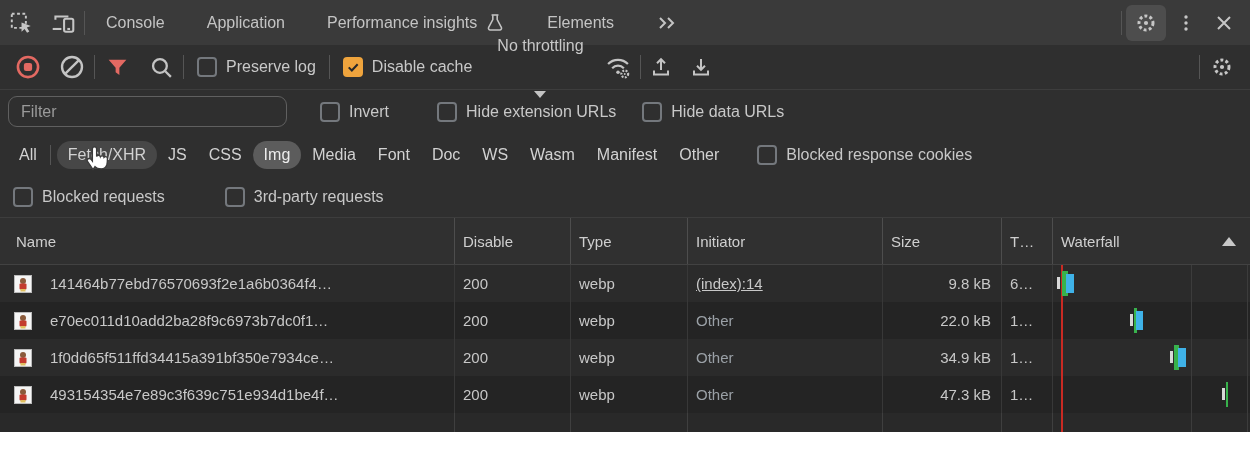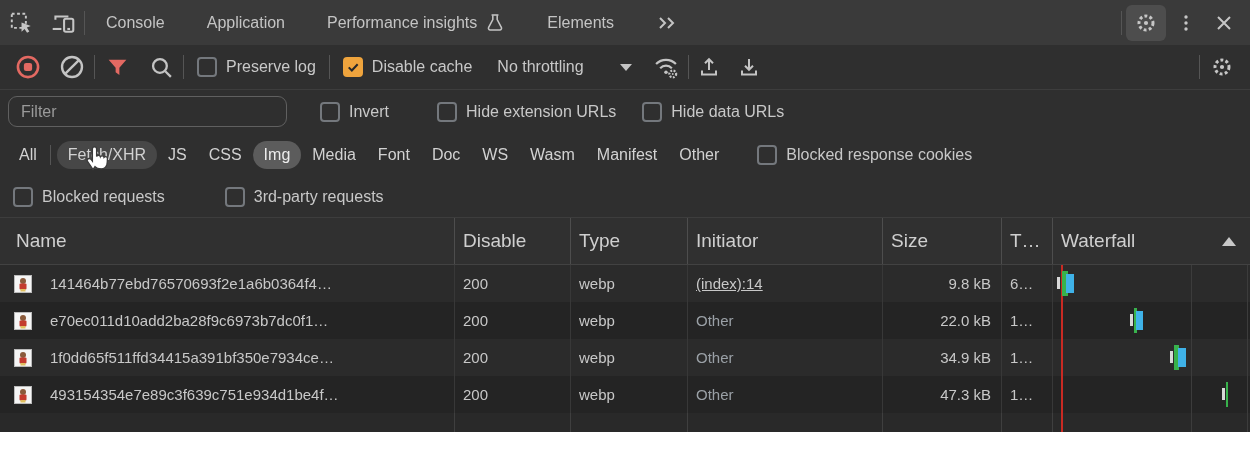--- a/index.html
+++ b/index.html
@@ -17,42 +17,42 @@
   .gear-btn { width:40px; height:36px; border-radius:6px; background:#4d4d4d; display:flex; align-items:center; justify-content:center; }
 
   
   .nettoolbar { height:45px; background:#2f2f2f; border-bottom:1px solid #3d3d3d; display:flex; align-items:center; font-size:16px; gap:0; padding:0 6px; }
   .tool { width:44px; height:34px; display:flex; align-items:center; justify-content:center; flex:0 0 auto; }
   .cb-group { display:flex; align-items:center; gap:9px; padding:0 13px; flex:0 0 auto; }
   .checkbox { width:20px; height:20px; border:2px solid #74787d; border-radius:4px; display:flex; align-items:center; justify-content:center; background:transparent; flex:0 0 auto; }
   .checkbox svg { display:none; }
   .checkbox.checked { background:#efa43d; border-color:#efa43d; }
   .checkbox.checked svg { display:block; }
-  .throttle { display:flex; align-items:center; gap:36px; padding:0 12px; }
+  .throttle { display:flex; align-items:center; gap:36px; padding:0 12px;flex-direction:column; }
   .caret-down { width:0; height:0; border-left:6px solid transparent; border-right:6px solid transparent; border-top:7px solid #c4c4c4; }
   .spacer { flex:1 1 auto; }
 
   
   .filterrow { height:43px; display:flex; align-items:center; font-size:16px; gap:0; }
   .filter-input { width:279px; height:31px; margin-left:8px; border:1px solid #606060; border-radius:9px; background:transparent; color:#d0d0d0; font-size:16px; padding:0 12px; font-family:"Liberation Sans", sans-serif; }
   .filter-input::placeholder { color:#9a9a9a; }
 
   
   .typerow { height:43px; display:flex; align-items:center; font-size:16px; padding-left:8px; }
   .pill { padding:5px 11px; border-radius:15px; color:#d2d2d2; flex:0 0 auto; }
   .pill.hovered { background:#474747; }
   .pill.selected { background:#5c5c5c; color:#ececec; }
   .typesep { width:1px; height:20px; background:#555; margin:0 6px 0 2px; }
 
   .optsrow { height:42px; display:flex; align-items:center; font-size:16px; border-bottom:1px solid #3d3d3d; }
 
   
   .table { position:relative; height:241px; }
   .grid { display:grid; grid-template-columns:455px 116px 117px 195px 119px 51px 1fr; }
-  .thead { height:47px; background:#303030; border-bottom:1px solid #424242; font-size:19px; }
+  .thead { height:47px; background:#303030; border-bottom:1px solid #424242; font-size:15px; }
   .thead .cell { display:flex; align-items:center; padding-left:8px; border-right:1px solid #4d4d4d; color:#cfcfcf; position:relative; }
   .thead .cell:first-child { padding-left:16px; }
   .thead .cell:last-child { border-right:none; }
   .sort-arrow { position:absolute; right:14px; width:0; height:0; border-left:7px solid transparent; border-right:7px solid transparent; border-bottom:9px solid #c8c8c8; }
   .row { height:37px; font-size:15px; }
   .row:nth-child(odd)  { background:#2b2b2b; }
   .row:nth-child(even) { background:#242424; }
   .row .cell { display:flex; align-items:center; padding-left:8px; border-right:1px solid #383838; overflow:hidden; white-space:nowrap; }
   .row .cell:last-child { border-right:none; }
   .name-cell { padding-left:14px !important; gap:18px; }

